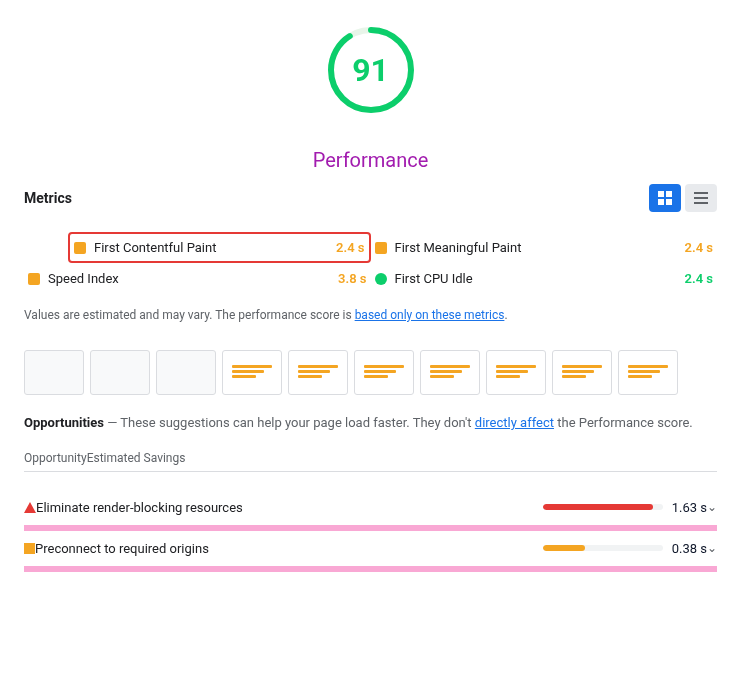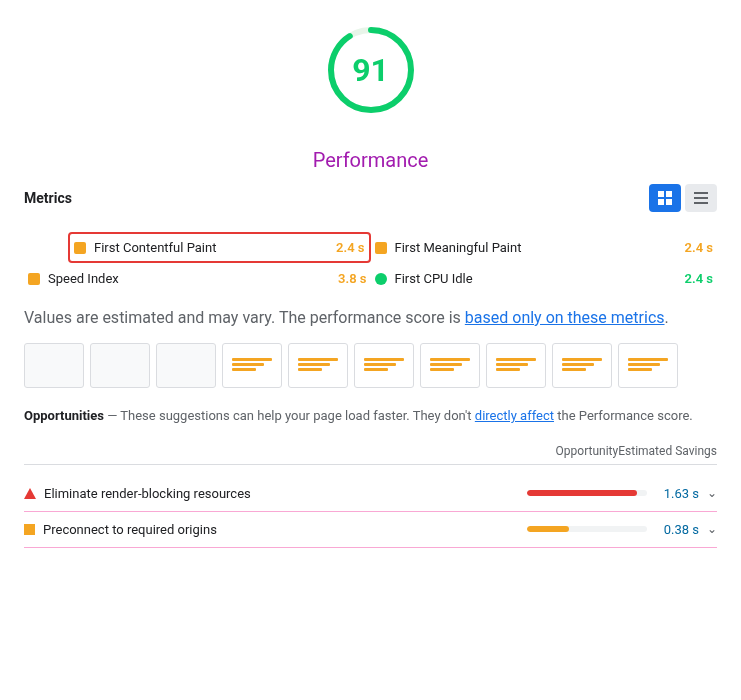--- a/index.html
+++ b/index.html
@@ -115,23 +115,23 @@
     .metric-value {
       font-size: 13px;
       font-weight: 600;
       margin-left: auto;
     }
     .metric-value.orange { color: #f4a522; }
     .metric-value.green { color: #0cce6b; }
 
     
     .info-text {
-      font-size: 16px;
+      font-size: 12px;
       color: #5f6368;
-      margin-bottom: 13px;
+      margin-bottom: 26px;
       line-height: 1.5;
     }
     .info-text a {
       color: #1a73e8;
       text-decoration: underline;
     }
 
     
     .thumbnails-row {
       display: flex;
@@ -177,36 +177,35 @@
     .opportunities-header strong {
       color: #202124;
     }
     .opportunities-header a {
       color: #1a73e8;
       text-decoration: underline;
     }
 
     .opp-table-header {
       display: flex;
-      justify-content: flex-end;
+      justify-content: flex-start;
       padding: 4px 0 6px 0;
       border-bottom: 1px solid #dadce0;
-      margin-bottom: 11px;
+      margin-bottom: 18px;
     }
     .opp-col-label {
       font-size: 12px;
       color: #5f6368;
     }
 
     .opp-item {
       display: flex;
       align-items: center;
       padding: 10px 0;
-      border-bottom: 1px solid #f9a8d4;
-      gap: 8px;
+      border-bottom: 6px solid #f9a8d4;
     }
     .opp-name {
       font-size: 13px;
       color: #202124;
       flex: 1;
     }
     .opp-bar-container {
       width: 120px;
       height: 6px;
       background: #f1f3f4;
@@ -215,21 +214,21 @@
       flex-shrink: 0;
     }
     .opp-bar {
       height: 100%;
       border-radius: 3px;
     }
     .opp-bar.red { background: #e53935; }
     .opp-bar.orange { background: #f4a522; }
     .opp-savings {
       font-size: 13px;
-      color: #0369a1;
+      color: #0f172a;
       min-width: 44px;
       text-align: right;
     }
     .opp-chevron {
       font-size: 12px;
       color: #5f6368;
       cursor: pointer;
     }
 
     

